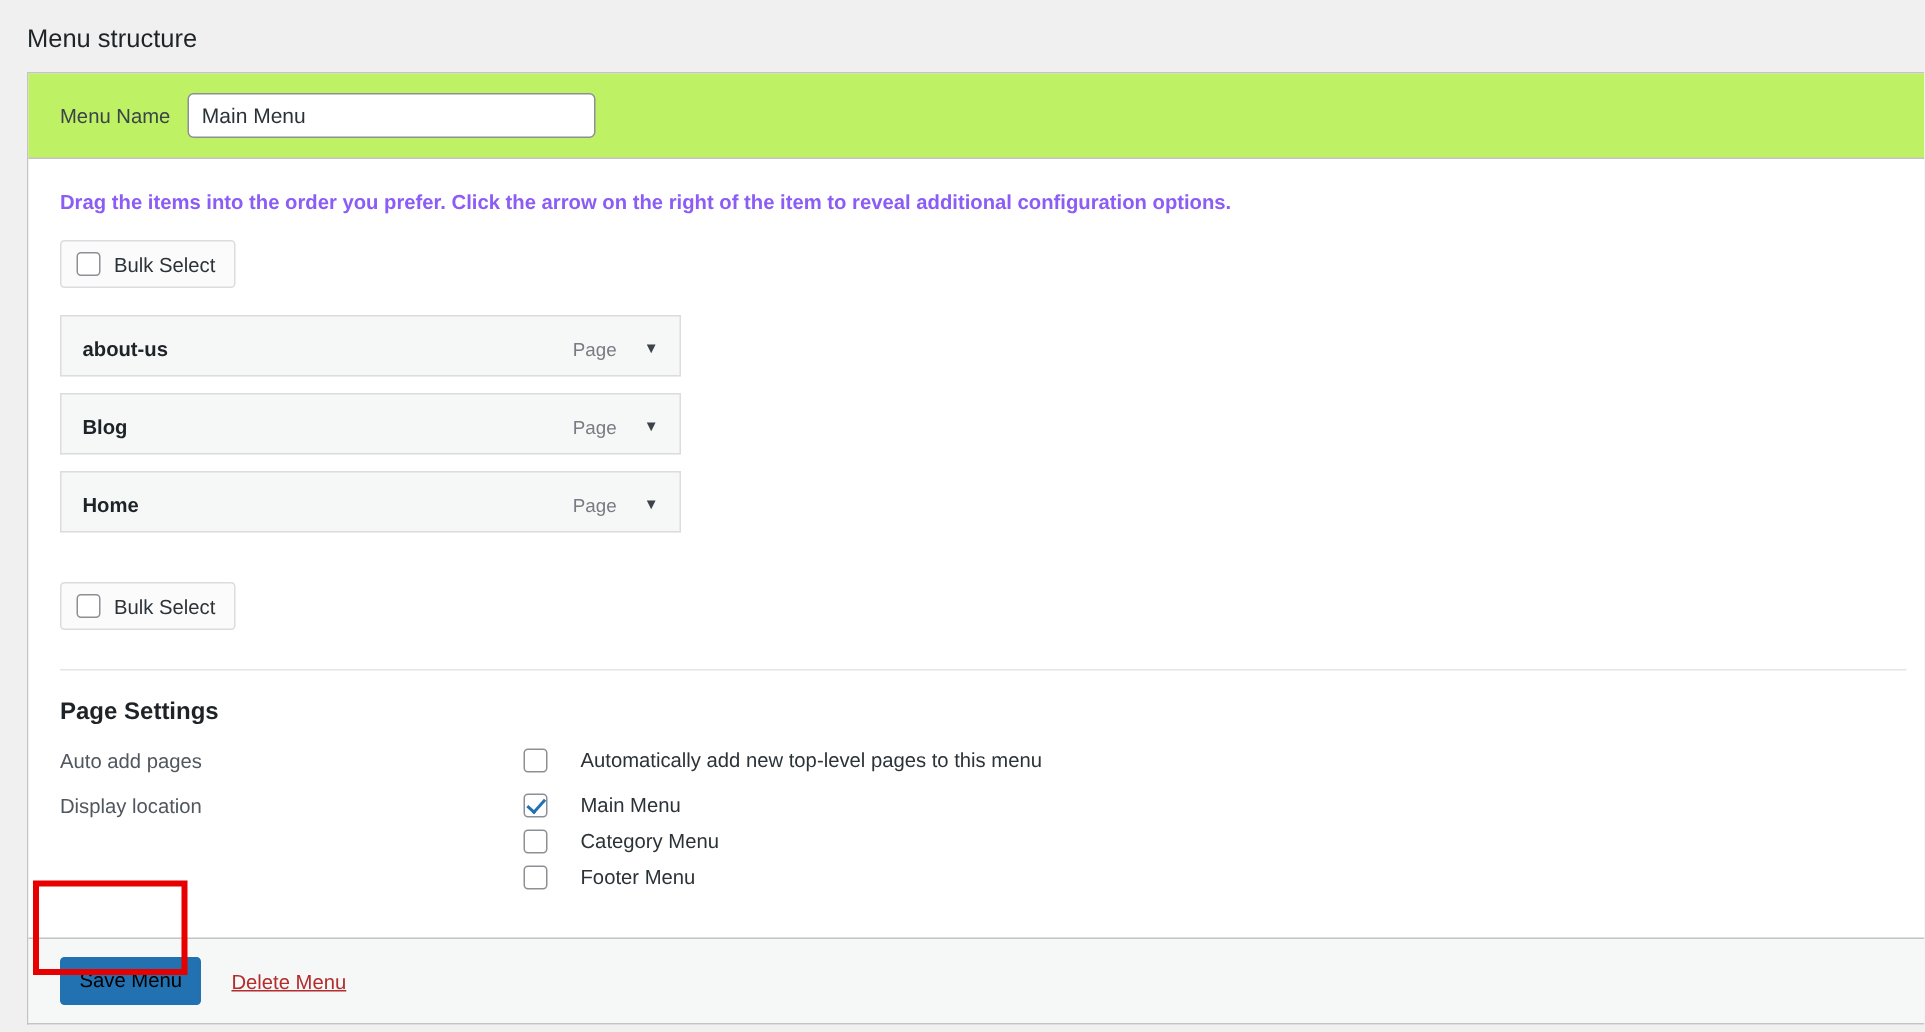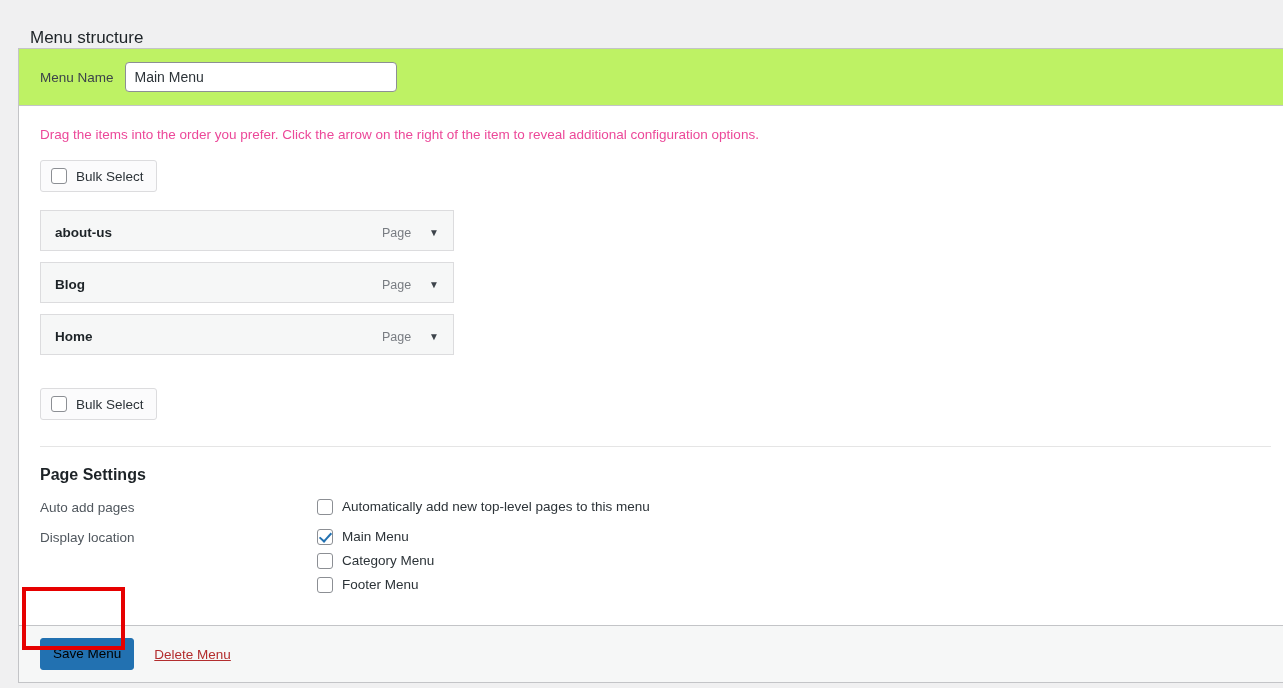--- a/index.html
+++ b/index.html
@@ -23,21 +23,21 @@
 
   
   .page-title {
     position: absolute;
     left: 18px;
     top: 15px;
     font-size: 17px;
     font-weight: 400;
     color: #1d2327;
     line-height: 22px;
-    margin: 12px;
+    margin: 0;
   }
 
   
   .panel {
     position: absolute;
     left: 18px;
     top: 48px;
     width: 1265px;
     background: #ffffff;
     border: 1px solid #c3c4c7;
@@ -74,24 +74,25 @@
   }
 
   
   .panel-body {
     padding: 0 12px 0 12px;
     background: #ffffff;
   }
 
   .drag-help {
     font-size: 13.5px;
-    color: #ec4899;
+    color: #8b5cf6;
     margin: 0;
     padding: 19px 0 0 9px;
     line-height: 19px;
+    font-weight: bold;
   }
 
   
   .bulk-select {
     display: inline-flex;
     align-items: center;
     gap: 9px;
     border: 1px solid #dcdcde;
     background: #fbfbfc;
     border-radius: 3px;
@@ -196,23 +197,24 @@
     padding-top: 1px;
   }
   .setting-options {
     display: flex;
     flex-direction: column;
     gap: 8px;
   }
   .opt {
     display: flex;
     align-items: center;
-    gap: 9px;
+    gap: 22px;
     cursor: pointer;
     user-select: none;
+    margin-left: 32px;
   }
   .opt-label {
     font-size: 13.5px;
     color: #2c3338;
     line-height: 16px;
   }
 
   
   .save-bar {
     background: #f6f7f7;

